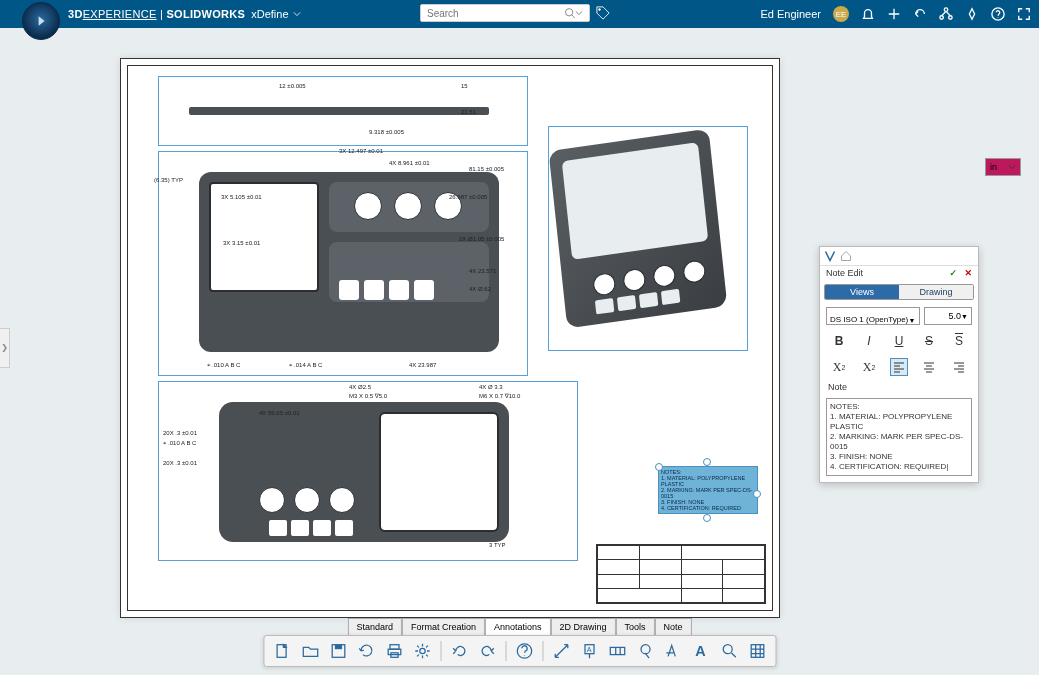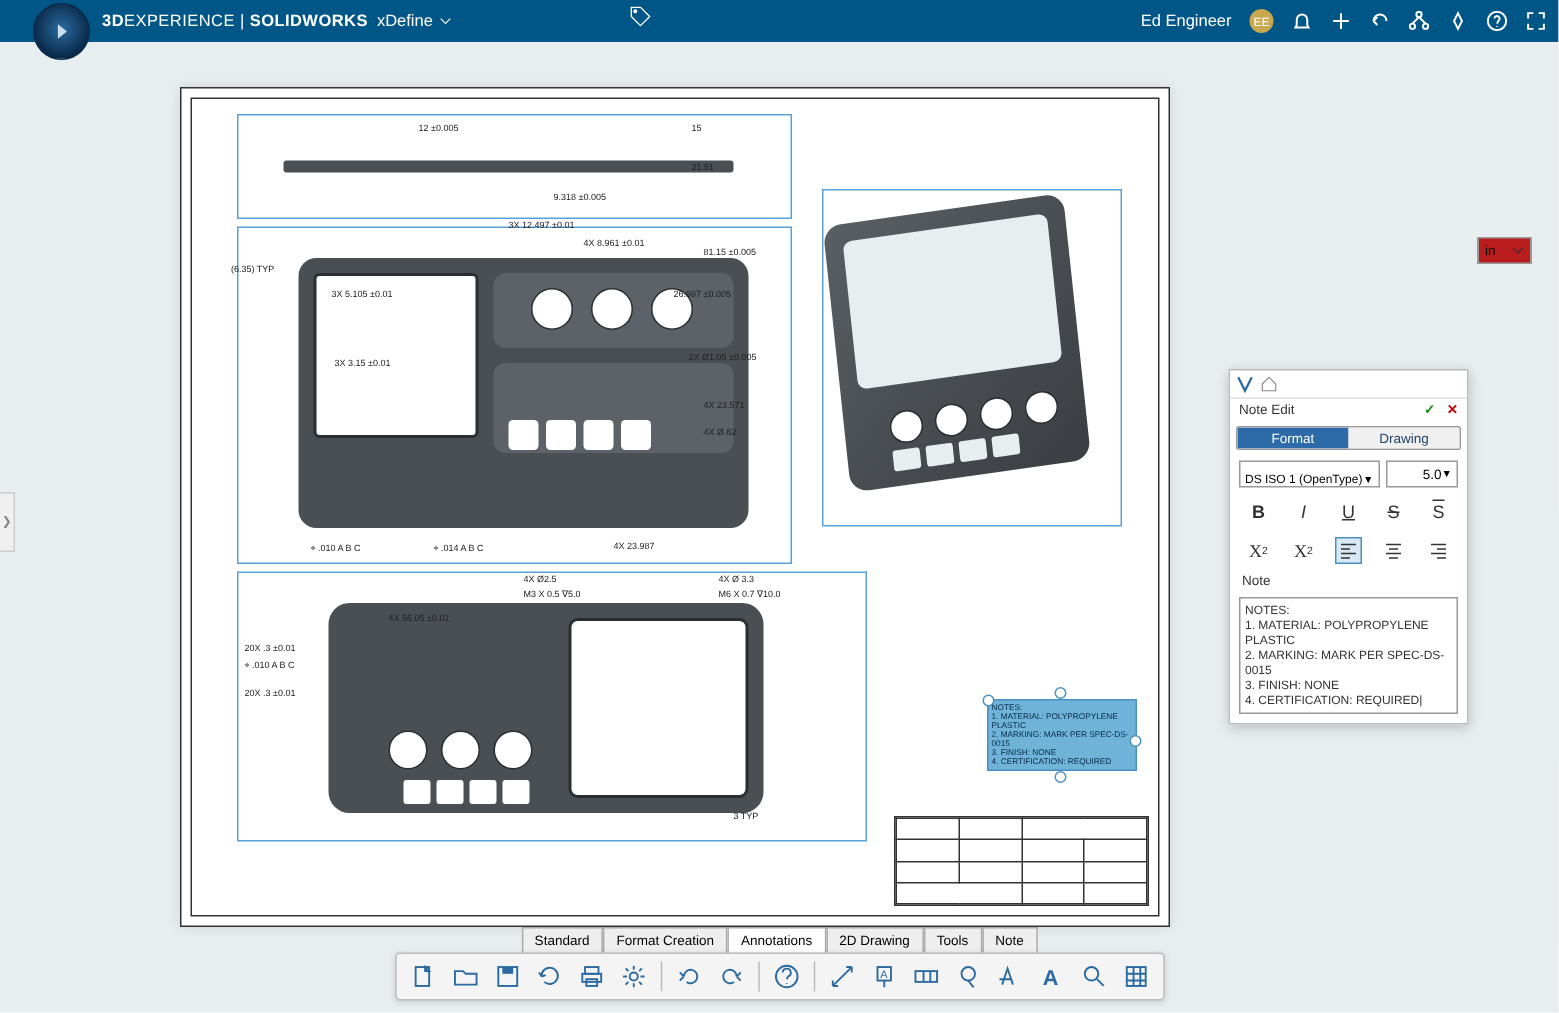--- a/index.html
+++ b/index.html
@@ -4,21 +4,21 @@
 <style>
 * { box-sizing: border-box; margin: 0; padding: 0; font-family: Arial, sans-serif; }
 body { background: #e8edf0; width: 1039px; height: 675px; overflow: hidden; position: relative; }
 
 
 .topbar { height: 28px; background: #005686; display: flex; align-items: center; color: #fff; padding: 0 8px; font-size: 11px; position: relative; }
 .compass { position: absolute; left: 22px; top: 2px; width: 38px; height: 38px; background: radial-gradient(circle at 50% 45%, #2a6aa0 0%, #0a2a4a 70%); border-radius: 50%; border: 1px solid #0a2a4a; z-index: 10; display:flex; align-items:center; justify-content:center; }
 .compass svg { width: 12px; height: 12px; fill: #cde; }
 .brand { margin-left: 60px; font-size: 11px; letter-spacing: .3px; }
 .brand b { font-weight: 700; }
-.brand .thin { font-weight: 300; }
+.brand .thin { font-weight: 300; text-decoration: underline; }
 .app-sel { margin-left: 6px; font-size: 11px; display:flex; align-items:center; gap:4px; cursor:pointer; }
 .search-wrap { margin-left: auto; margin-right: auto; position: absolute; left: 420px; top: 4px; display:flex; align-items:center; gap:6px; }
 .search { width: 170px; height: 18px; background:#fff; border-radius: 2px; display:flex; align-items:center; padding: 0 6px; border:1px solid #ccc; }
 .search input { border:none; outline:none; width: 140px; font-size: 10px; color:#333; }
 .search .mag { width:12px; height:12px; }
 .tag-icon { width:14px; height:14px; stroke:#fff; fill:none; }
 .right-icons { margin-left:auto; display:flex; align-items:center; gap:12px; }
 .right-icons .user { font-size:11px;text-align:right; }
 .avatar { width:16px; height:16px; background:#c9a84e; border-radius:50%; font-size:8px; display:flex; align-items:center; justify-content:center; }
 .ri { width:14px; height:14px; fill:none; stroke:#fff; stroke-width:1.5; cursor:pointer; }
@@ -43,21 +43,21 @@
 
 
 .draw-note { position:absolute; left:530px; top:400px; width:100px; background:#6fb3d8; color:#0a2a4a; font-size:5.5px; padding:2px; border:1px solid #4a90c0; }
 .handle { position:absolute; width:8px; height:8px; background:#fff; border:1px solid #4a90c0; border-radius:50%; }
 
 
 .title-block { position:absolute; right:6px; bottom:6px; width:170px; height:60px; border:1px solid #333; }
 .title-block td { border:1px solid #333; font-size:4px; padding:1px; }
 
 
-.units { position:absolute; right:18px; top:130px; width:36px; height:18px; background:#b91c1c; border:1px solid #999; font-size:9px; display:flex; align-items:center; justify-content:space-between; padding:0 4px; cursor:pointer; }
+.units { position:absolute; right:18px; top:130px; width:36px; height:18px; background:#be185d; border:1px solid #999; font-size:9px; display:flex; align-items:center; justify-content:space-between; padding:0 4px; cursor:pointer; }
 
 
 .panel { position:absolute; right:60px; top:218px; width:160px; background:#fff; border:1px solid #bbb; box-shadow:0 2px 8px rgba(0,0,0,.2); font-size:10px; }
 .panel-hdr { display:flex; align-items:center; gap:4px; padding:3px 4px; border-bottom:1px solid #ddd; }
 .panel-hdr .pi { width:12px; height:12px; }
 .panel-title-row { display:flex; align-items:center; justify-content:space-between; padding:2px 6px; font-size:9px; color:#333; }
 .panel-ok { color:#1a8a1a; font-weight:bold; cursor:pointer; }
 .panel-x { color:#c00; font-weight:bold; cursor:pointer; }
 .tabrow { display:flex; margin:4px; border:1px solid #999; border-radius:2px; overflow:hidden; }
 .tabrow .t { flex:1; text-align:center; font-size:9px; padding:2px 0; cursor:pointer; background:#f0f0f0; color:#246; }
@@ -98,20 +98,30 @@
   <div class="brand">
     <b><span>3D</span></b><span class="thin">EXPERIENCE</span><span> | </span><b>SOLIDWORKS</b>
   </div>
   <div class="app-sel">
     <span>xDefine</span>
     <svg width="8" height="8" viewBox="0 0 10 10">
         <path d="M1 3 L5 7 L9 3" stroke="#fff" fill="none"></path>
       </svg>
   </div>
   <div class="search-wrap">
+    <div class="search">
+      <input placeholder="Search" style="">
+      <svg class="mag" viewBox="0 0 16 16">
+          <circle cx="7" cy="7" r="5" stroke="#666" fill="none"></circle>
+          <line x1="11" y1="11" x2="15" y2="15" stroke="#666"></line>
+        </svg>
+      <svg width="8" height="8" viewBox="0 0 10 10">
+          <path d="M1 3 L5 7 L9 3" stroke="#666" fill="none"></path>
+        </svg>
+    </div>
     <svg class="tag-icon" viewBox="0 0 16 16">
         <path d="M1 1 L8 1 L15 8 L8 15 L1 8 Z"></path>
         <circle cx="4" cy="4" r="1" fill="#fff"></circle>
       </svg>
   </div>
   <div class="right-icons">
     <span class="user">Ed Engineer</span>
     <div class="avatar">EE</div>
     <svg class="ri" viewBox="0 0 16 16">
         <path d="M4 11 V7 a4 4 0 0 1 8 0 V11 L13 13 H3 Z"></path>
@@ -282,21 +292,21 @@
         </svg>
     </div>
     <div class="panel-title-row">
       <span>Note Edit</span>
       <span>
         <span class="panel-ok">✓</span>&nbsp;&nbsp;
         <span class="panel-x">✕</span>
       </span>
     </div>
     <div class="tabrow">
-      <div class="t active">Format</div>
+      <div class="t active">Views</div>
       <div class="t">Drawing</div>
     </div>
     <div class="row-sel">
       <div class="sel" style="display:flex;align-items:flex-end;justify-content:space-between">
         <span style="font-size:8px;overflow:hidden;white-space:nowrap">DS ISO 1 (OpenType)</span>
         <span style="font-size:7px">▼</span>
       </div>
       <div class="sel small" style="display:flex;align-items:center;justify-content:space-between">
         <span>5.0</span>
         <span style="font-size:7px">▼</span>

